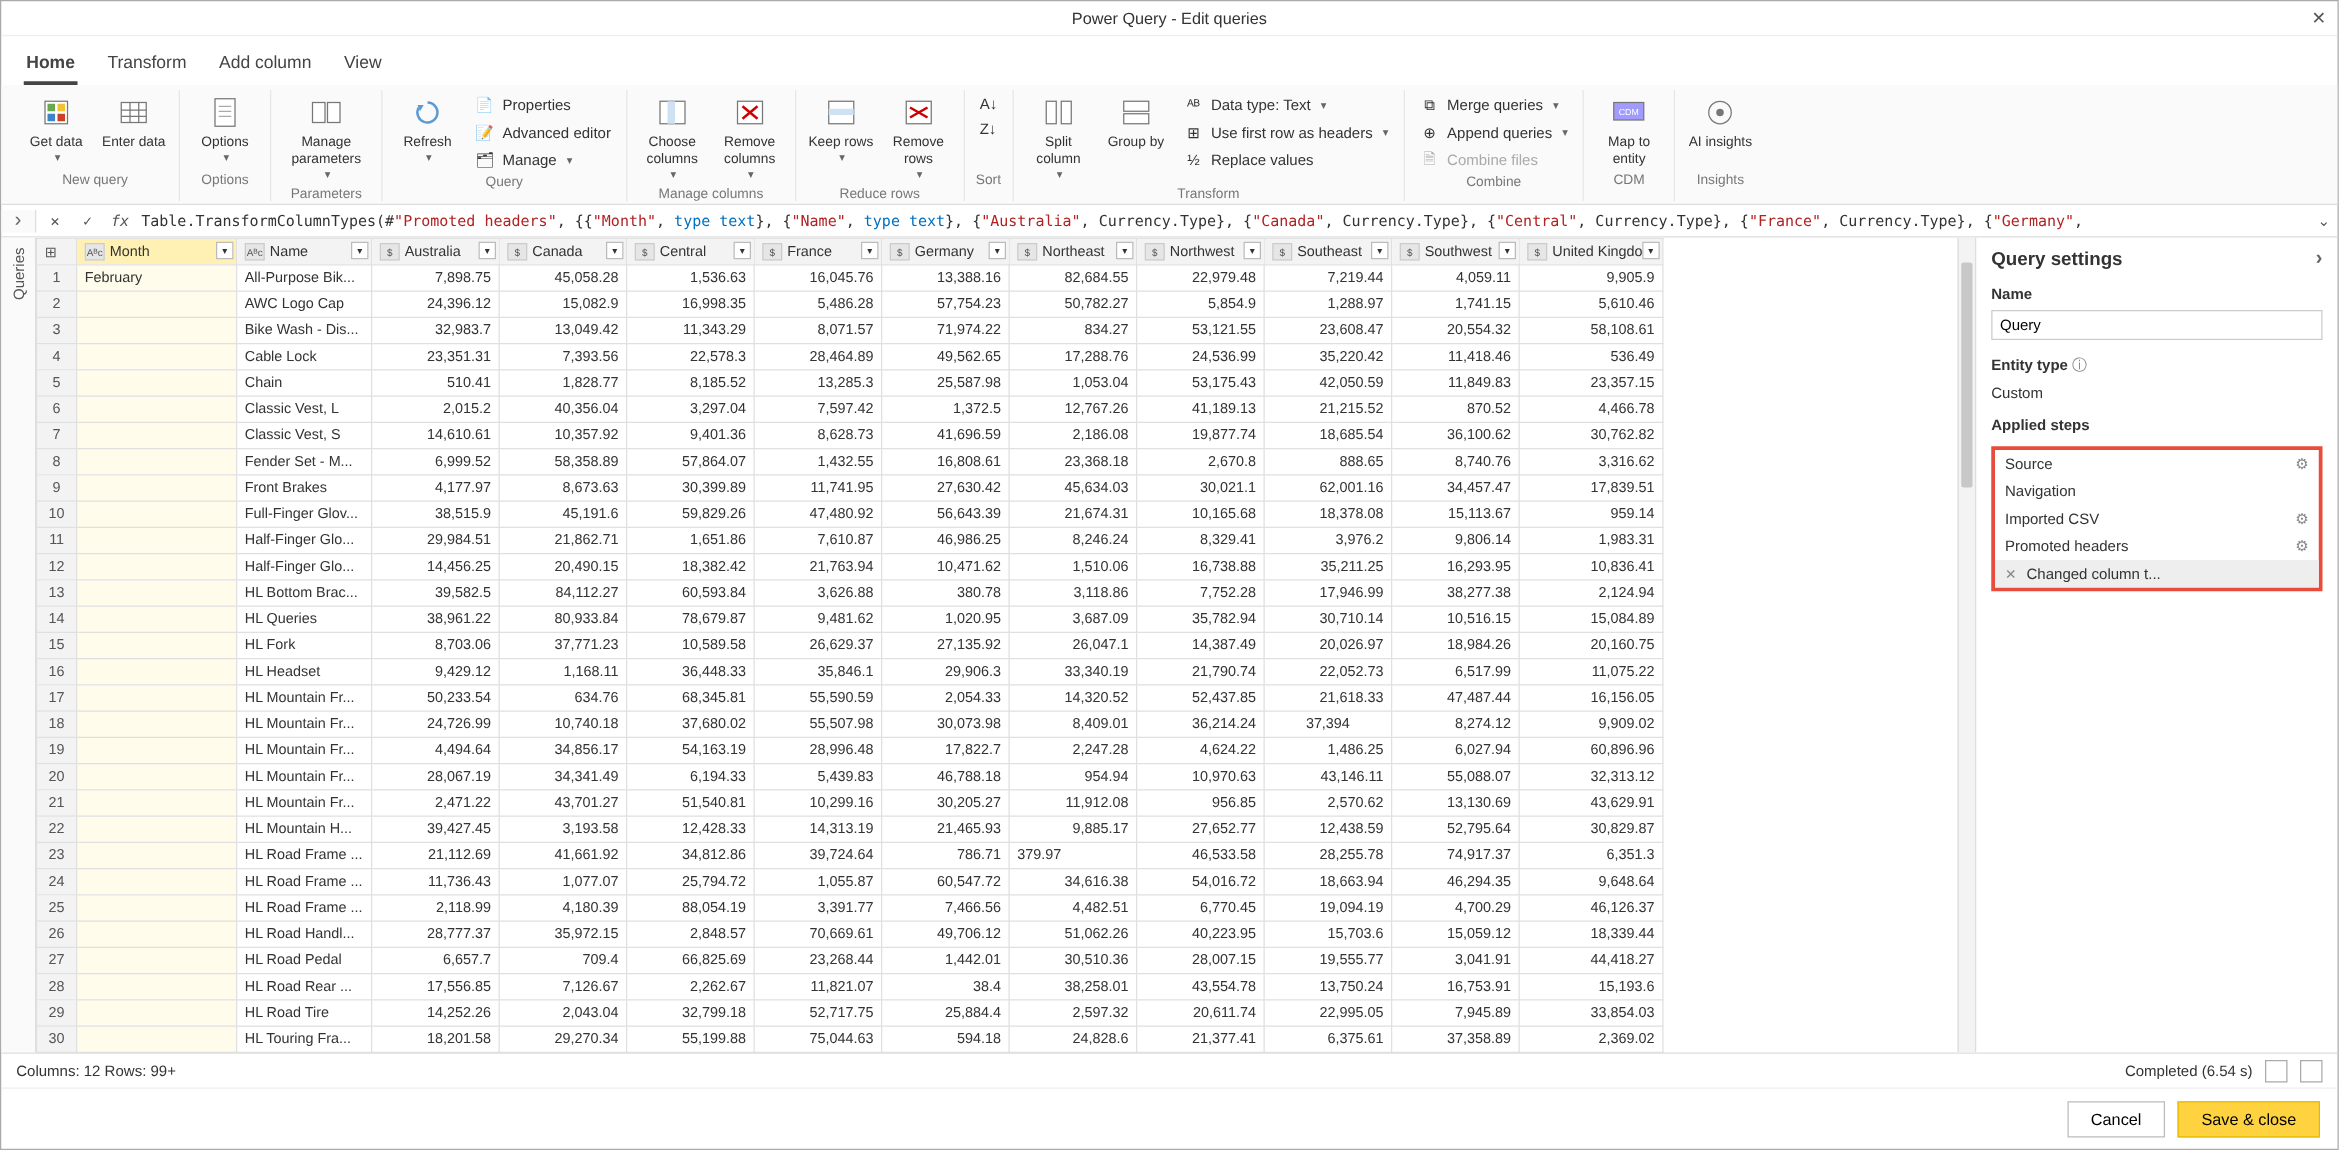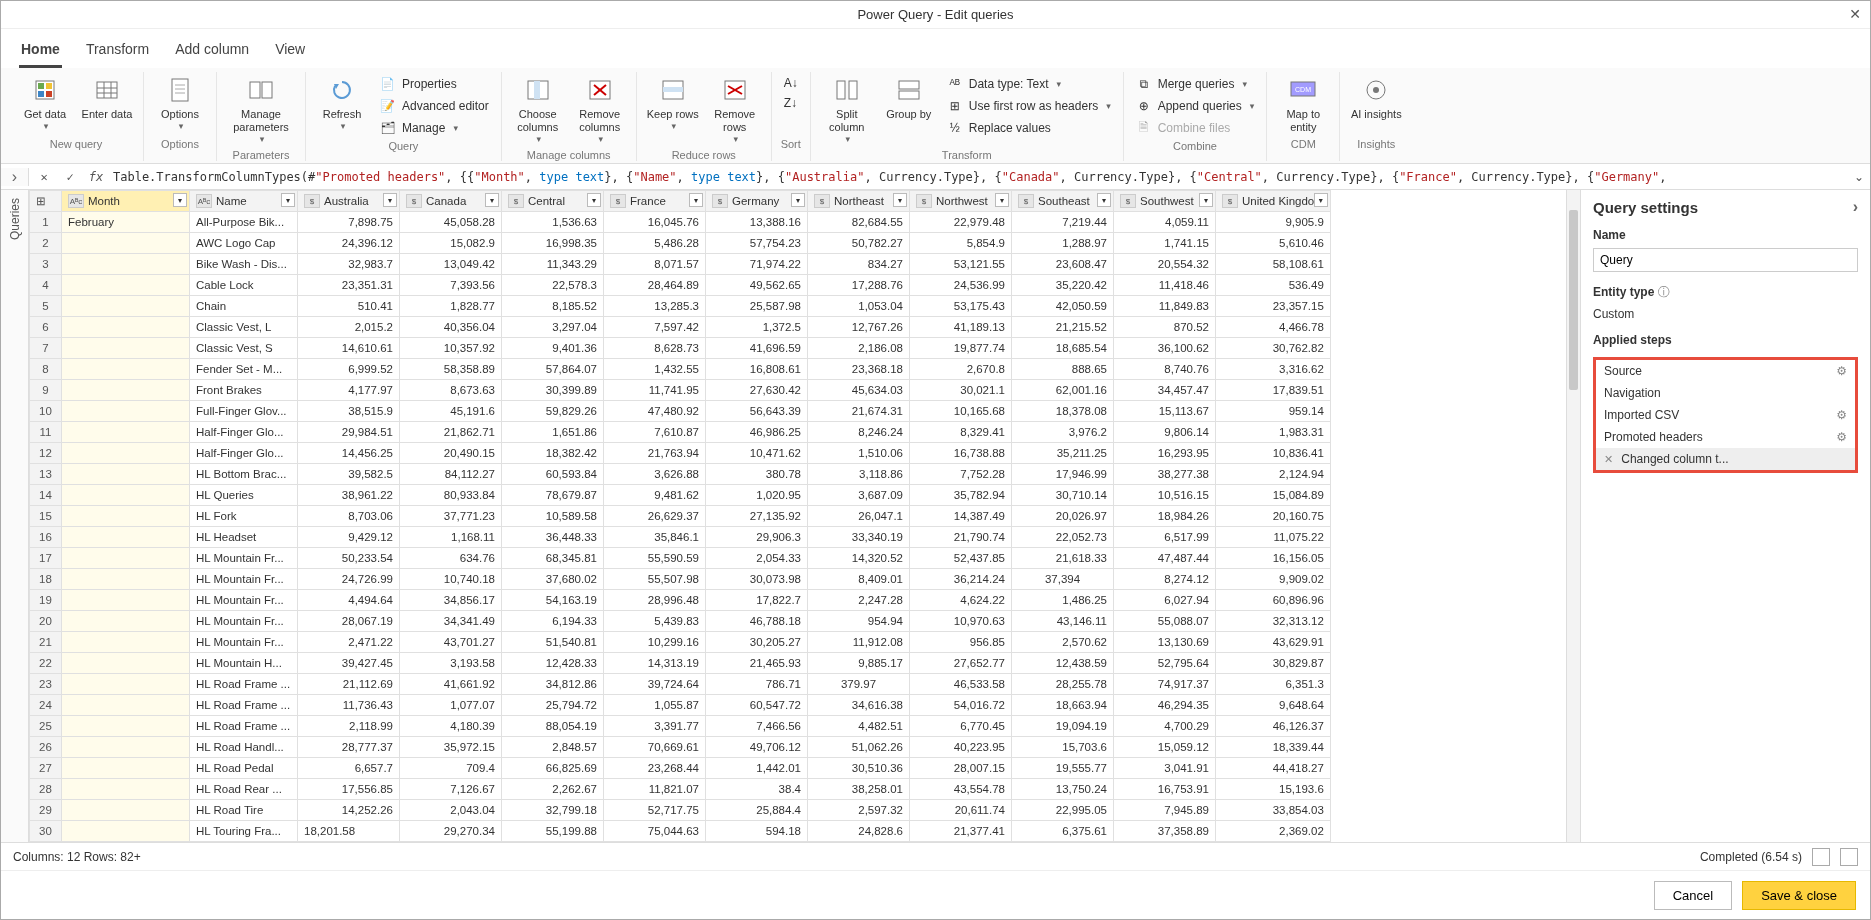--- a/index.html
+++ b/index.html
@@ -767,21 +767,21 @@
             </tr>
             <tr>
               <td class="rownum">23</td>
               <td class="month-col" style="text-align: left;"></td>
               <td class="name-col" style="text-align: left;">HL Road Frame ...</td>
               <td class="num-col" style="text-align: right;">21,112.69</td>
               <td class="num-col" style="text-align: right;">41,661.92</td>
               <td class="num-col" style="text-align: right;">34,812.86</td>
               <td class="num-col" style="text-align: right;">39,724.64</td>
               <td class="num-col" style="text-align: right;">786.71</td>
-              <td class="num-col" style="text-align: center;">379.97</td>
+              <td class="num-col" style="text-align: left;">379.97</td>
               <td class="num-col" style="text-align: right;">46,533.58</td>
               <td class="num-col" style="text-align: right;">28,255.78</td>
               <td class="num-col" style="text-align: right;">74,917.37</td>
               <td class="num-col" style="text-align: right;">6,351.3</td>
             </tr>
             <tr>
               <td class="rownum">24</td>
               <td class="month-col" style="text-align: left;"></td>
               <td class="name-col" style="text-align: left;">HL Road Frame ...</td>
               <td class="num-col" style="text-align: right;">11,736.43</td>
@@ -867,21 +867,21 @@
               <td class="num-col" style="text-align: right;">2,597.32</td>
               <td class="num-col" style="text-align: right;">20,611.74</td>
               <td class="num-col" style="text-align: right;">22,995.05</td>
               <td class="num-col" style="text-align: right;">7,945.89</td>
               <td class="num-col" style="text-align: right;">33,854.03</td>
             </tr>
             <tr>
               <td class="rownum">30</td>
               <td class="month-col" style="text-align: left;"></td>
               <td class="name-col" style="text-align: left;">HL Touring Fra...</td>
-              <td class="num-col" style="text-align: left; margin-top: 20px;">18,201.58</td>
+              <td class="num-col" style="text-align: right; margin-top: 20px;">18,201.58</td>
               <td class="num-col" style="text-align: right;">29,270.34</td>
               <td class="num-col" style="text-align: right;">55,199.88</td>
               <td class="num-col" style="text-align: right;">75,044.63</td>
               <td class="num-col" style="text-align: right;">594.18</td>
               <td class="num-col" style="text-align: right;">24,828.6</td>
               <td class="num-col" style="text-align: right;">21,377.41</td>
               <td class="num-col" style="text-align: right;">6,375.61</td>
               <td class="num-col" style="text-align: right;">37,358.89</td>
               <td class="num-col" style="text-align: right;">2,369.02</td>
             </tr>
@@ -949,21 +949,21 @@
           <span style="display:flex;align-items:center;gap:4px">
             <span class="x">✕</span>
             <span>Changed column t...</span>
           </span>
         </div>
       </div>
   </div>
 </div>
 
 <div class="statusbar">
-  <span>Columns: 12   Rows: 82+</span>
+  <span>Columns: 12   Rows: 99+</span>
   <div class="status-right">
     <span>Completed (6.54 s)</span>
     <span class="status-ic"></span>
     <span class="status-ic"></span>
   </div>
 </div>
 
 <div class="footer">
   <button class="btn">Cancel</button>
   <button class="btn primary">Save &amp; close</button>

